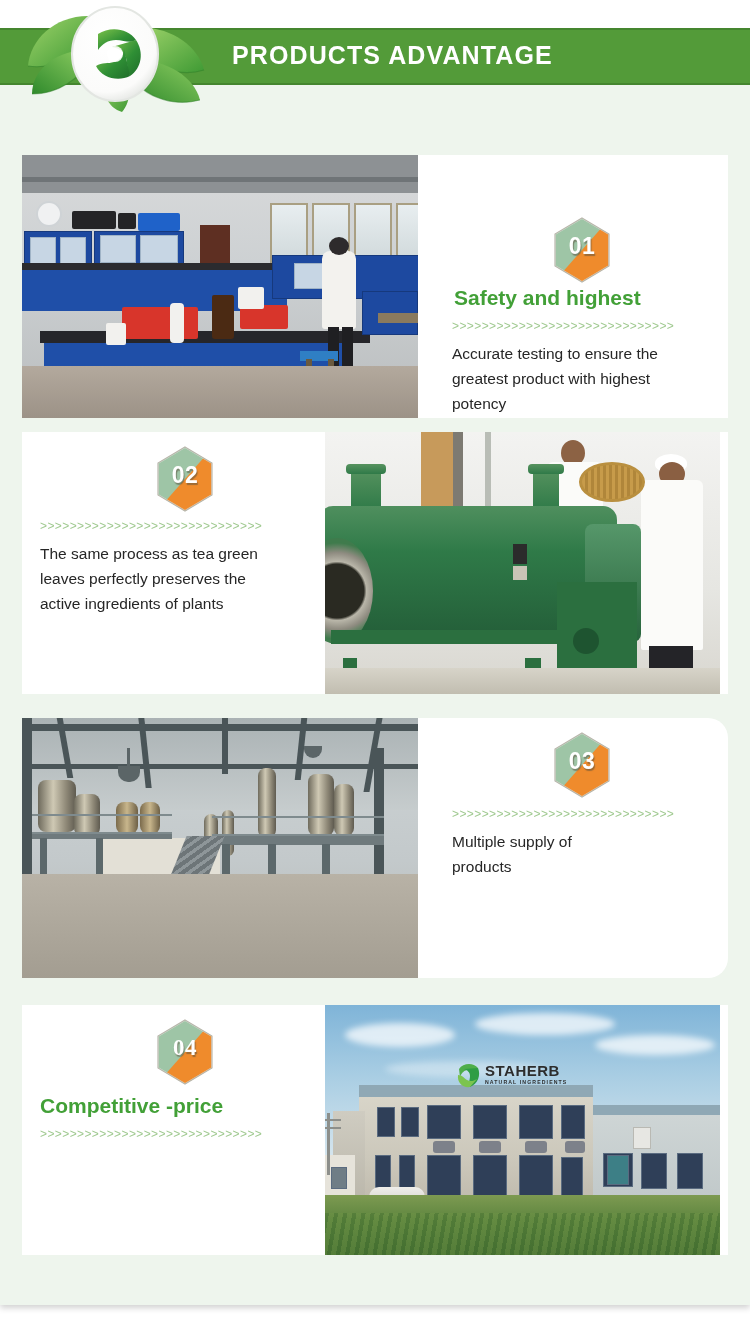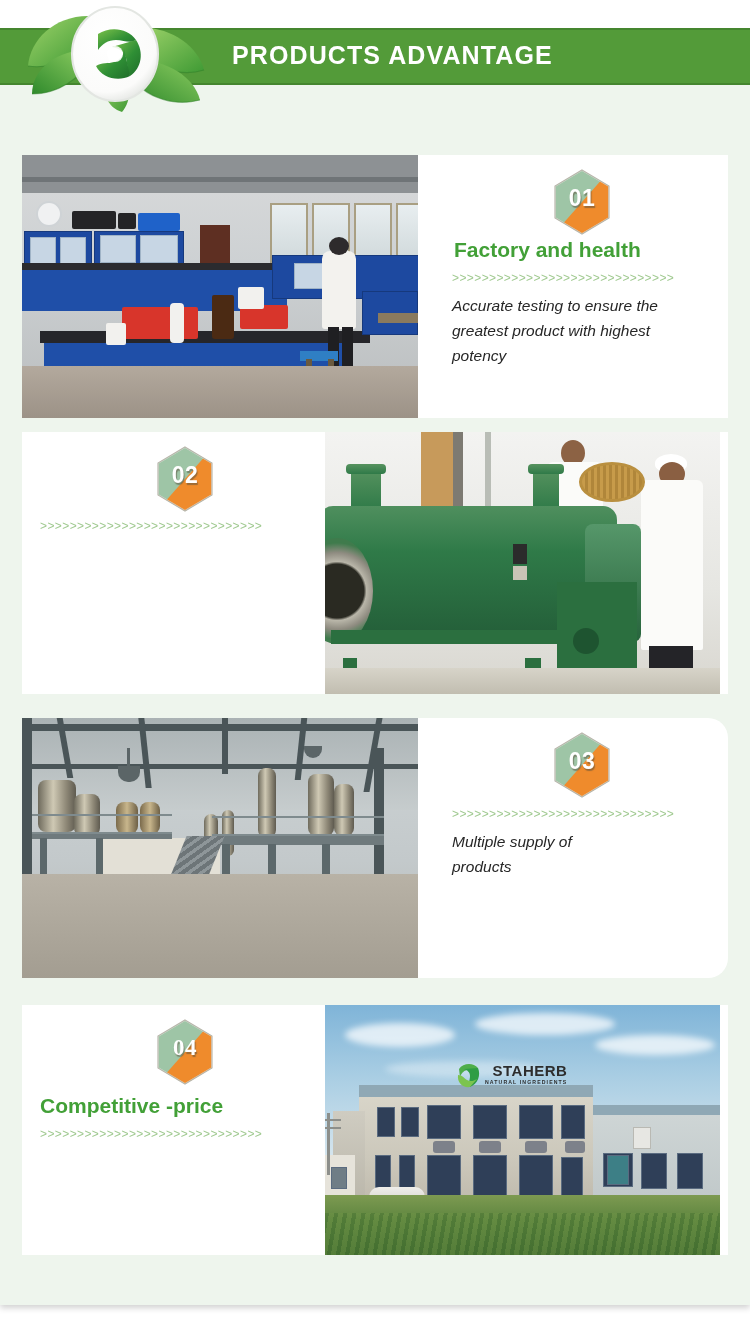--- a/index.html
+++ b/index.html
@@ -157,25 +157,24 @@
     font-family: "Liberation Sans", sans-serif;
   }
   .panel-right .chev-row { width: 250px; }
   .panel-left  .chev-row { width: 250px; }
 
   .feature-desc {
     font-size: 15.5px;
     line-height: 25px;
     color: #262626;
     white-space: pre-line;
-    font-style: italic;
-  }
-
-  
-  .row-1 .badge-wrap { height: 82px; }
+  }
+
+  
+  .row-1 .badge-wrap { height: 82px; margin-top: 48px; }
   .row-2 .badge-wrap { height: 78px; }
   .row-3 .badge-wrap { height: 80px; }
   .row-4 .badge-wrap { height: 88px; font-family: Liberation Serif, serif; }
 
   .row-3 .feature-title { line-height: 24px; }
 
   
   .scene { position: absolute; inset: 0; }
 
   
@@ -354,21 +353,21 @@
             <g clip-path="url(#hex1)">
               <rect x="0" y="0" width="58" height="66" fill="#9ec5a6"></rect>
               <polygon points="58,0 58,66 0,66" fill="#ef8b2c"></polygon>
               <polygon points="29,1 56,17 56,49 29,65 2,49 2,17" fill="none" stroke="#ffffff" stroke-width="2" opacity="0.5"></polygon>
             </g>
             <polygon points="29,1 56,17 56,49 29,65 2,49 2,17" fill="none" stroke="#b9b7ac" stroke-width="1.2"></polygon>
           </svg>
           <div class="badge-num">01</div>
         </div>
       </div>
-      <div class="feature-title">Factory and health</div>
+      <div class="feature-title">Safety and highest</div>
       <div class="chev-row">&gt;&gt;&gt;&gt;&gt;&gt;&gt;&gt;&gt;&gt;&gt;&gt;&gt;&gt;&gt;&gt;&gt;&gt;&gt;&gt;&gt;&gt;&gt;&gt;&gt;&gt;&gt;&gt;&gt;&gt;</div>
       <div class="feature-desc">Accurate testing to ensure the
 greatest product with highest
 potency</div>
     </div>
   </div>
 
   <div class="row row-2">
     <div class="panel panel-left">
       <div class="badge-wrap">
@@ -383,20 +382,23 @@
               <rect x="0" y="0" width="58" height="66" fill="#9ec5a6"></rect>
               <polygon points="58,0 58,66 0,66" fill="#ef8b2c"></polygon>
               <polygon points="29,1 56,17 56,49 29,65 2,49 2,17" fill="none" stroke="#ffffff" stroke-width="2" opacity="0.5"></polygon>
             </g>
             <polygon points="29,1 56,17 56,49 29,65 2,49 2,17" fill="none" stroke="#b9b7ac" stroke-width="1.2"></polygon>
           </svg>
           <div class="badge-num">02</div>
         </div>
       </div>
       <div class="chev-row">&gt;&gt;&gt;&gt;&gt;&gt;&gt;&gt;&gt;&gt;&gt;&gt;&gt;&gt;&gt;&gt;&gt;&gt;&gt;&gt;&gt;&gt;&gt;&gt;&gt;&gt;&gt;&gt;&gt;&gt;</div>
+      <div class="feature-desc">The same process as tea green
+leaves perfectly preserves the
+active ingredients of plants</div>
     </div>
     <div class="photo photo-right">
       <div class="scene">
         <div class="rs-wall"></div>
         <div class="rs-door" style="left:96px;top:0px;width:32px;height:96px;"></div>
         <div class="rs-door" style="left:128px;top:0px;width:10px;height:96px;background:#7d7a72;"></div>
         <div class="rs-door" style="left:160px;top:0px;width:6px;height:80px;background:#b9bdb6;"></div>
 
         <div class="rs-head" style="left:236px;top:8px;width:24px;height:26px;"></div>
         <div class="rs-coat" style="left:222px;top:30px;width:56px;height:66px;"></div>
@@ -531,21 +533,21 @@
         <div class="bd-win" style="left:278px;top:148px;width:30px;height:34px;"></div>
         <div class="bd-win teal" style="left:282px;top:150px;width:22px;height:30px;"></div>
         <div class="bd-win" style="left:316px;top:148px;width:26px;height:36px;"></div>
         <div class="bd-win" style="left:352px;top:148px;width:26px;height:36px;"></div>
         <div class="bd-ac" style="left:308px;top:122px;width:18px;height:22px;"></div>
 
         <div class="bd-main" style="left:34px;top:86px;width:234px;height:118px;"></div>
         <div class="bd-cap" style="left:34px;top:80px;width:234px;height:12px;"></div>
         <div class="bd-main" style="left:8px;top:106px;width:32px;height:98px;background:linear-gradient(180deg,#cfccc1,#b9b5a9);"></div>
 
-        <div class="bd-sign" style="left:160px;top:58px;text-align:right;">
+        <div class="bd-sign" style="left:160px;top:58px;">
           <div class="nm">STAHERB</div>
           <div class="sub">NATURAL INGREDIENTS</div>
         </div>
         <div style="position:absolute;left:130px;top:54px;width:28px;height:30px;">
           <svg width="28" height="30" viewBox="0 0 28 30">
             <path d="M4 10 C8 4 18 3 23 9 C20 12 16 10 12 11 C8 12 6 15 5 18 Z" fill="#4fae4a"></path>
             <path d="M23 9 C26 16 23 25 15 28 C13 24 15 21 15 17 C15 13 12 11 9 10 Z" fill="#2f9d44"></path>
             <path d="M15 28 C8 29 2 24 3 16 C7 16 9 19 12 21 C15 23 19 22 22 20 Z" fill="#7cc44f"></path>
           </svg>
         </div>

